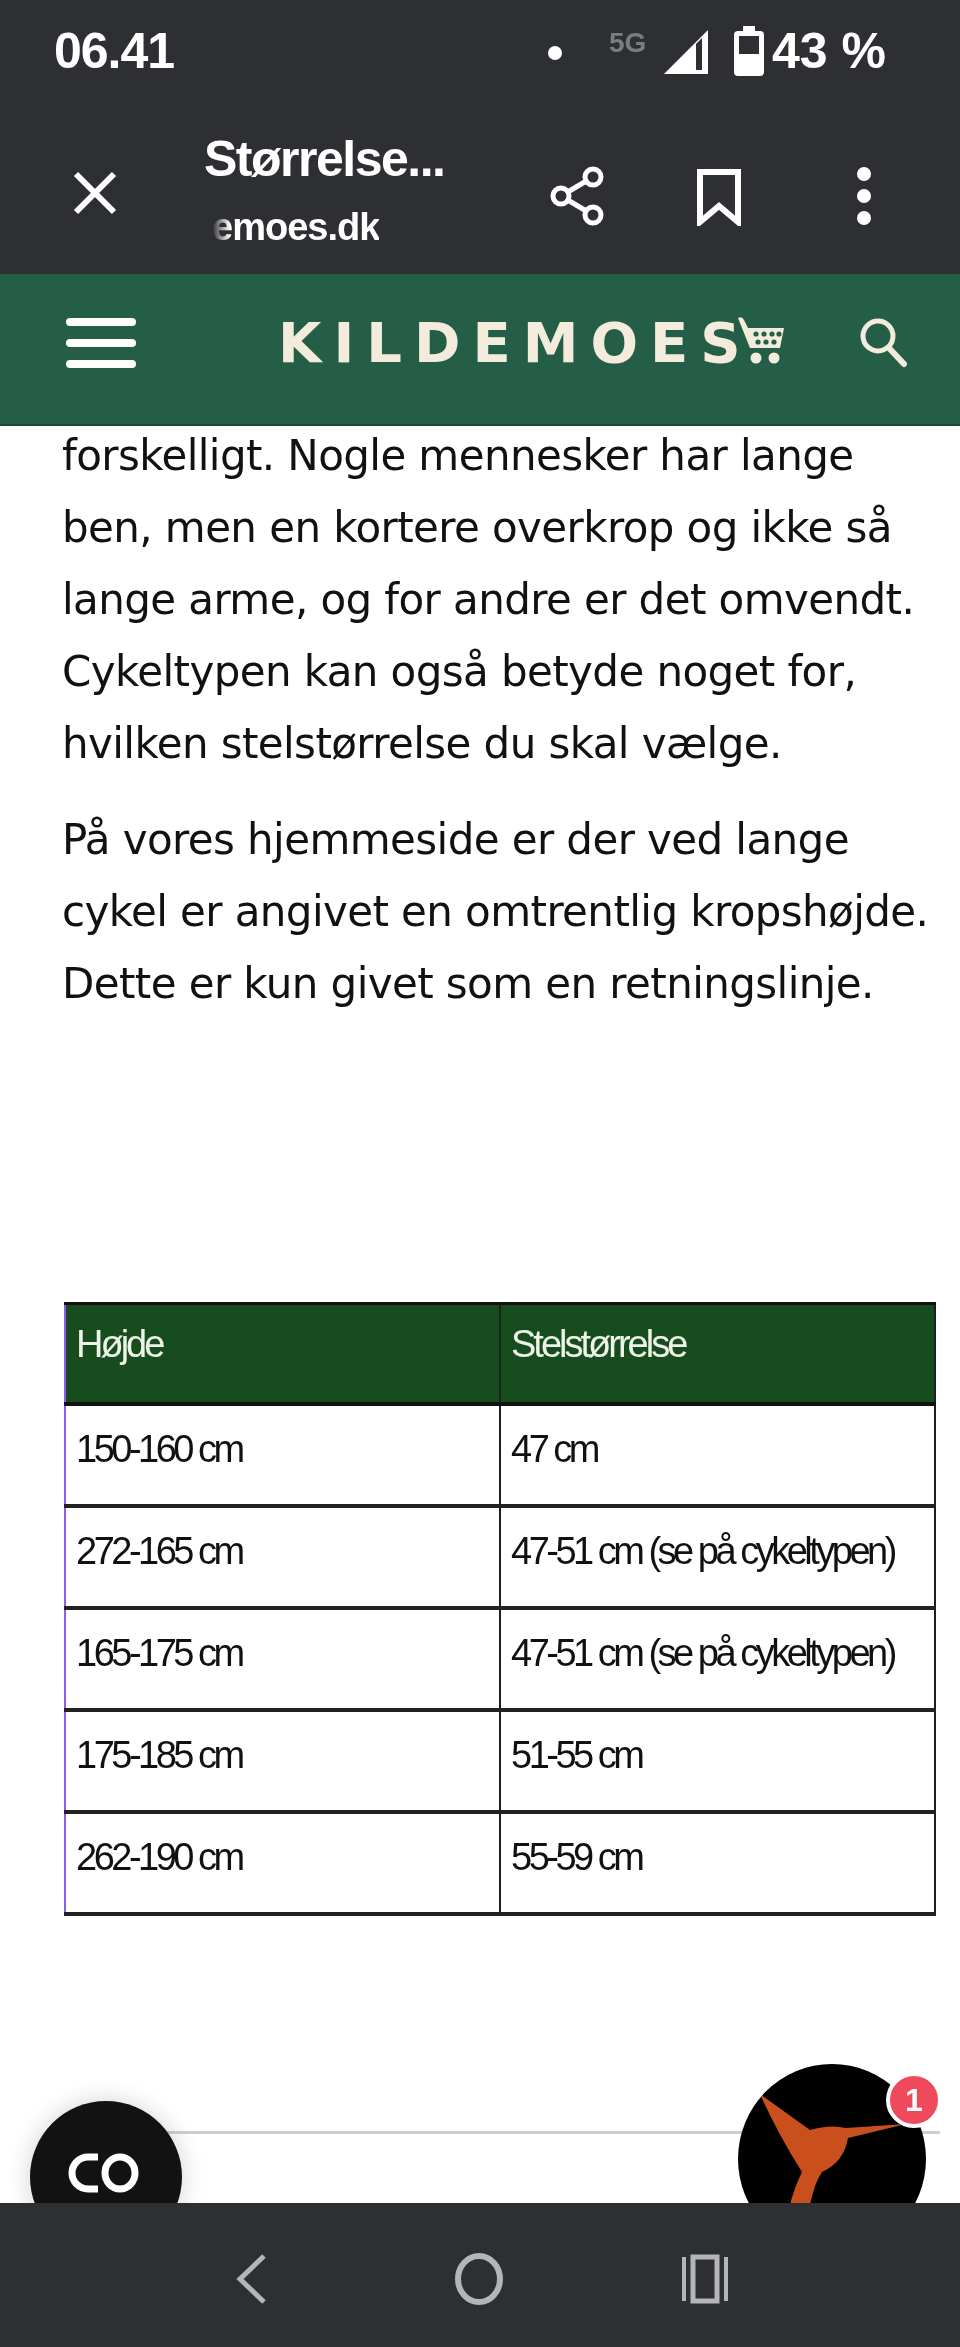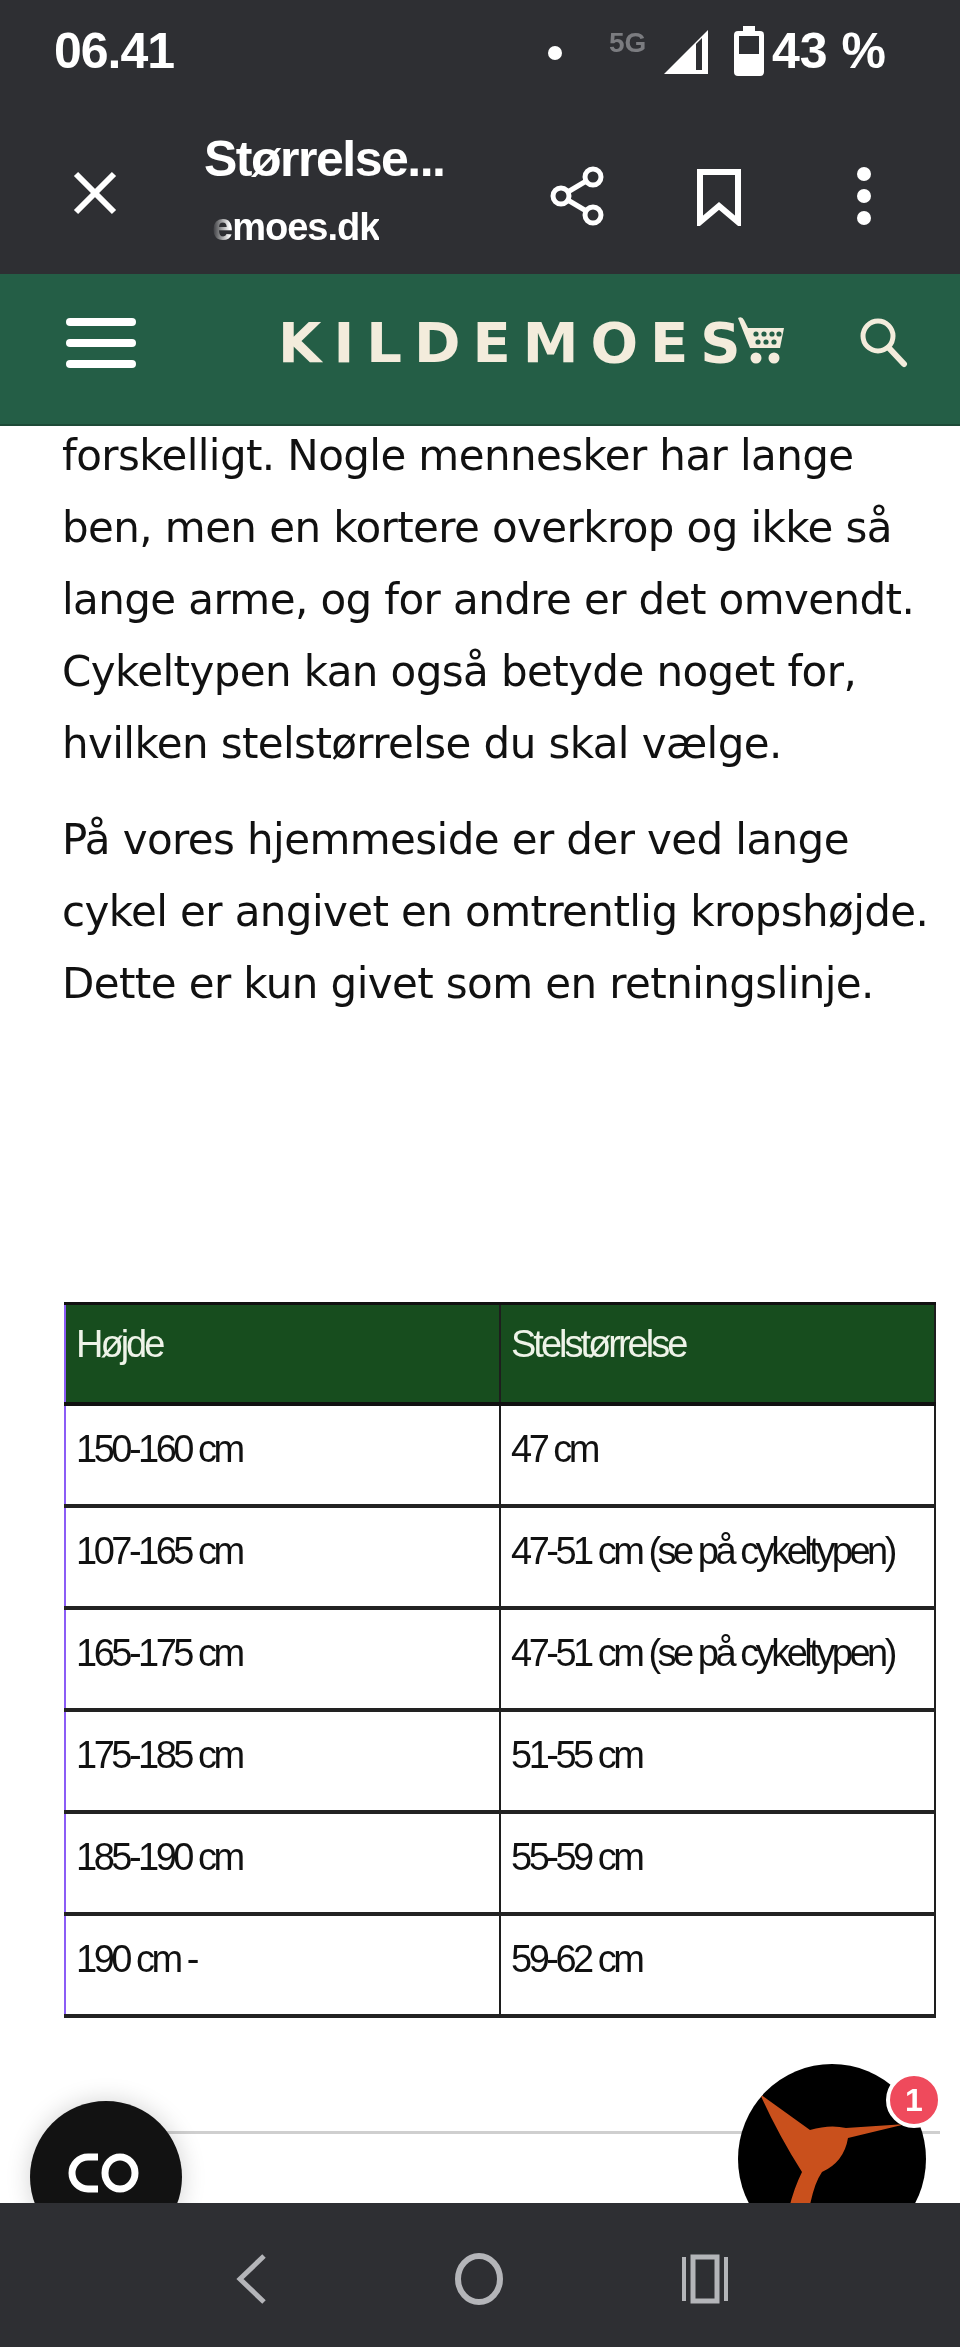--- a/index.html
+++ b/index.html
@@ -137,38 +137,34 @@
       <th class="col1">Højde</th>
       <th>Stelstørrelse</th>
     </tr>
   </thead>
   <tbody>
     <tr>
       <td class="col1">150-160 cm</td>
       <td>47 cm</td>
     </tr>
     <tr>
-      <td class="col1">107-165 cm</td>
+      <td class="col1">272-165 cm</td>
       <td>47-51 cm (se på cykeltypen)</td>
     </tr>
     <tr>
       <td class="col1">165-175 cm</td>
       <td>47-51 cm (se på cykeltypen)</td>
     </tr>
     <tr>
       <td class="col1">175-185 cm</td>
       <td>51-55 cm</td>
     </tr>
     <tr>
-      <td class="col1">185-190 cm</td>
+      <td class="col1">262-190 cm</td>
       <td>55-59 cm</td>
-    </tr>
-    <tr>
-      <td class="col1">190 cm -</td>
-      <td>59-62 cm</td>
     </tr>
   </tbody>
 </table>
 
 <div class="divider-line"></div>
 
 <div class="fab-left">
   <svg width="76" height="44" viewBox="0 0 76 44">
     <path d="M30 6 H20 A16 16 0 0 0 20 38 H30" fill="none" stroke="#fff" stroke-width="7"></path>
     <ellipse cx="52" cy="22" rx="15" ry="16" fill="none" stroke="#fff" stroke-width="7"></ellipse>

